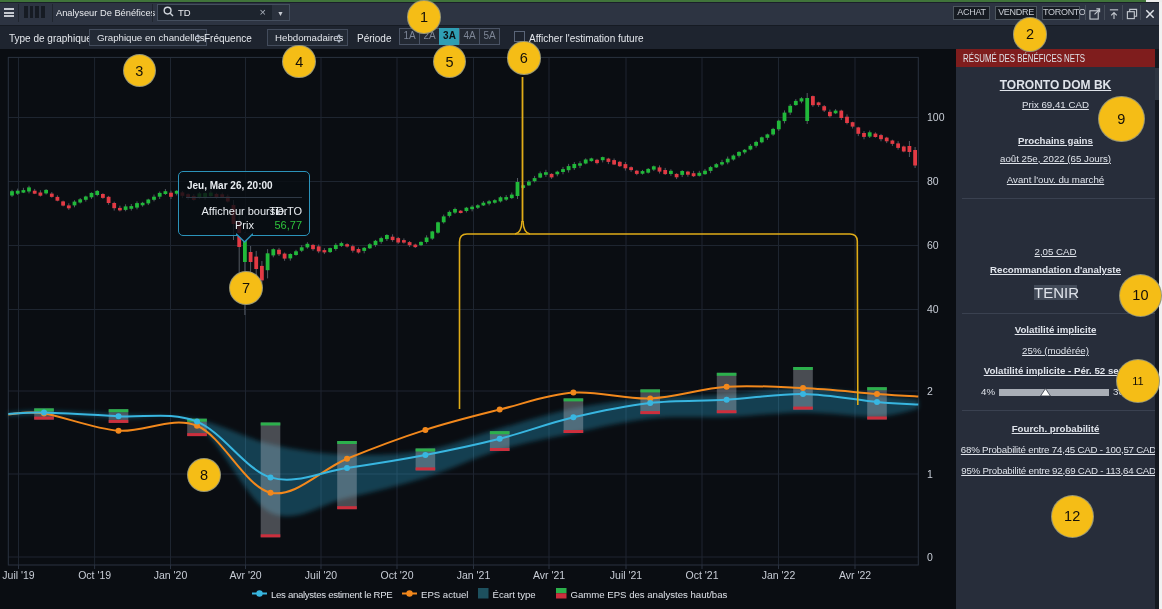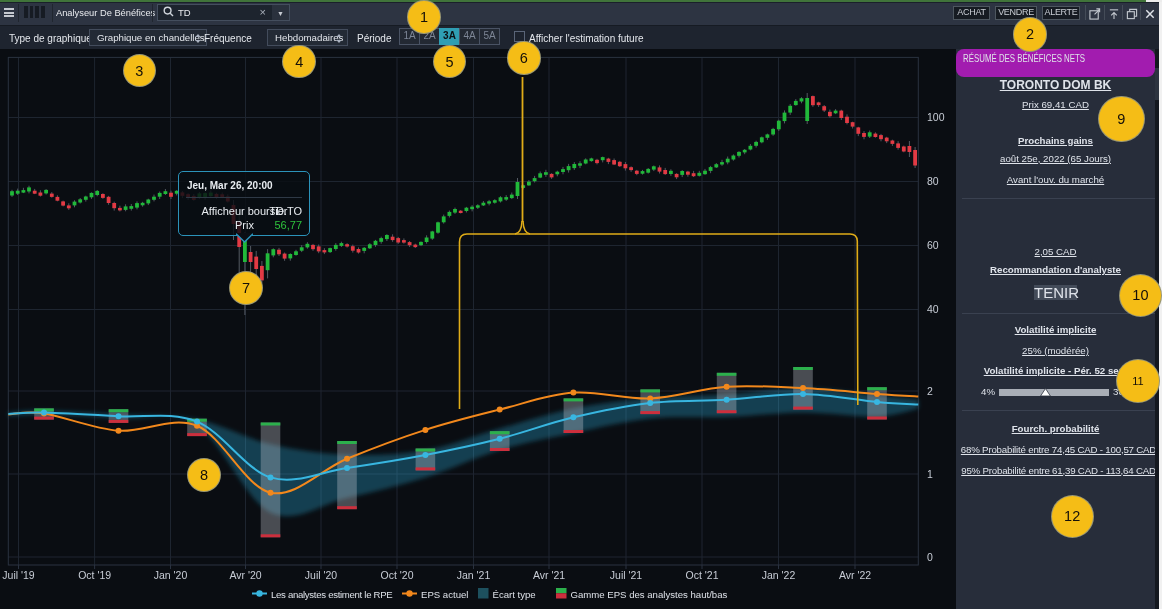--- a/index.html
+++ b/index.html
@@ -32,22 +32,22 @@
 .updown { position:absolute; right:5px; top:3.5px; width:6px; height:9px; }
 .pbtn { position:absolute; top:2px; width:21px; height:16.5px; background:#232933; border:1px solid #4a5364;
   color:#7d8696; font-size:10px; text-align:center; line-height:14.5px; }
 .pbtn.sel { background:#2f9eb4; color:#0c1116; font-weight:bold; border-color:#2f9eb4; }
 #chk { position:absolute; left:514px; top:5px; width:11px; height:11px; background:#1d232e;
   border:1px solid #5a6578; }
 
 
 #sidebar { position:absolute; left:956px; top:49px; width:199px; height:560px; background:#272d3a;
   color:#dfe3ea; font-size:9.7px; text-align:center; z-index:8; white-space:nowrap; }
-#sidebar .hdr { height:28px; background:#a21caf; color:#dfe3e9; font-size:10.5px;
-  text-align:left; padding:3px 0 0 7px;border-radius:8px; }
+#sidebar .hdr { height:18px; background:#7f1d1d; color:#dfe3e9; font-size:10.5px;
+  text-align:left; padding:3px 0 0 7px; }
 #sidebar .b { font-weight:bold; }
 #sidebar hr { border:none; border-top:1px solid #3a4150; margin:0 6px; }
 .abs { position:absolute; left:0; width:199px;text-decoration:underline; }
 #strip { position:absolute; left:1155px; top:49px; width:7px; height:560px; background:#14181f; z-index:8; }
 
 
 #tooltip { position:absolute; left:178px; top:171px; width:132px; height:64.5px;
   background:rgba(8,13,18,0.82); border:1.5px solid #2b93ba; border-radius:5px; z-index:20;
   color:#e8ecf0; font-size:10.5px; white-space:nowrap;padding-left:8px; }
 #tooltip .tt-title { position:absolute; left:8px; top:8px; font-weight:bold; font-size:10px; }
@@ -532,21 +532,21 @@
     <div class="tb-sep" style="left:51.5px"></div>
     <div id="title">Analyseur De Bénéfices</div>
     <div class="tb-sep" style="left:152px"></div>
     <div id="search"><svg width="11" height="11" viewBox="0 0 11 11" style="vertical-align:-1px;margin:0 4px 0 5px">
           <circle cx="4.6" cy="4.6" r="3.4" fill="none" stroke="#cfd4db" stroke-width="1.4"></circle>
           <line x1="7.2" y1="7.2" x2="10" y2="10" stroke="#cfd4db" stroke-width="1.4"></line>
         </svg>TD<span style="position:absolute;right:6px;color:#aab1bc;font-size:11px">×</span></div>
     <div id="searchdrop">▼</div>
     <div class="topbtn" style="left:953px;width:37px">ACHAT</div>
     <div class="topbtn" style="left:995px;width:42px">VENDRE</div>
-    <div class="topbtn" style="left:1042px;width:38px">ALERTE</div>
+    <div class="topbtn" style="left:1042px;width:38px">TORONTO</div>
     <div class="tb-sep" style="left:1085px;background:#444c58;top:3px;height:15px"></div>
     <div class="iconbtn" style="left:1089px"><svg width="12" height="12" viewBox="0 0 13 13">
           <rect x="1" y="3" width="9" height="9" fill="none" stroke="#c3c8cf" stroke-width="1.2"></rect>
           <path d="M6 7 L11.5 1.5 M8 1 h3.5 v3.5" fill="none" stroke="#c3c8cf" stroke-width="1.2"></path>
         </svg></div>
     <div class="tb-sep" style="left:1103.5px;background:#444c58;top:3px;height:15px"></div>
     <div class="iconbtn" style="left:1107.5px"><svg width="12" height="12" viewBox="0 0 13 13">
           <line x1="2" y1="2" x2="11" y2="2" stroke="#c3c8cf" stroke-width="1.2"></line>
           <path d="M6.5 12 V5 M3.5 8 L6.5 5 L9.5 8" fill="none" stroke="#c3c8cf" stroke-width="1.2"></path>
         </svg></div>
@@ -603,21 +603,21 @@
       <span style="position:absolute;left:25px;top:1px">4%</span>
       <span style="position:absolute;left:43px;top:4px;width:110px;height:7px;background:#a9aeb6"></span>
       <svg style="position:absolute;left:83.5px;top:2.5px" width="11" height="8.5" viewBox="0 0 11 8.5">
           <path d="M5.5 0.5 L10.4 8 H0.6 Z" fill="#fff" stroke="#2e3540" stroke-width="0.8"></path>
         </svg>
       <span style="position:absolute;left:157px;top:1px">36%</span>
     </div>
     <hr class="abs" style="top:360.5px">
     <div class="abs b" style="top:374px">Fourch. probabilité</div>
     <div class="abs" style="top:394.5px;letter-spacing:-0.2px;left:3px">68% Probabilité entre 74,45 CAD - 100,57 CAD</div>
-    <div class="abs" style="top:415.5px;letter-spacing:-0.2px;left:3px">95% Probabilité entre 61,39 CAD - 113,64 CAD</div>
+    <div class="abs" style="top:415.5px;letter-spacing:-0.2px;left:3px">95% Probabilité entre 92,69 CAD - 113,64 CAD</div>
   </div>
   <div id="strip">
       <div style="position:absolute;left:0.3px;top:19px;width:4.2px;height:32px;background:#2d3440"></div>
     </div>
   <div style="position:absolute;right:0;top:0;width:2.8px;height:609px;background:#f1f1f1;z-index:30"></div>
   <div style="position:absolute;left:1146px;top:0;width:16px;height:2.2px;background:#ededed;z-index:31"></div>
 
   <div id="tooltip">
     <div class="tt-title">Jeu, Mar 26, 20:00</div>
     <div class="tt-sep"></div>

